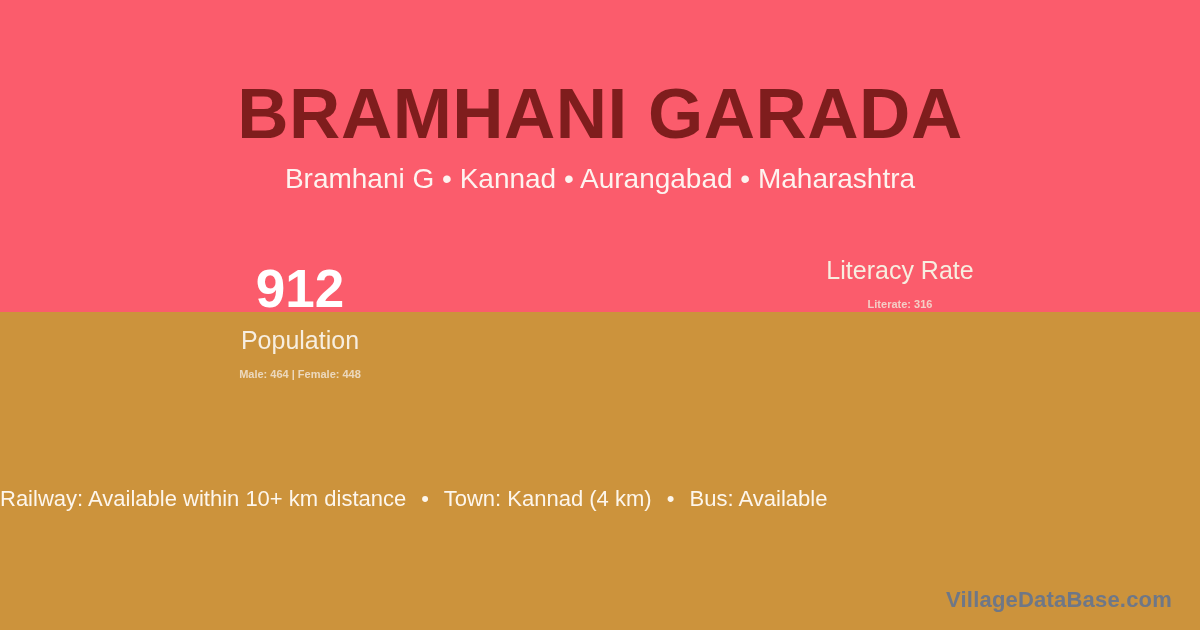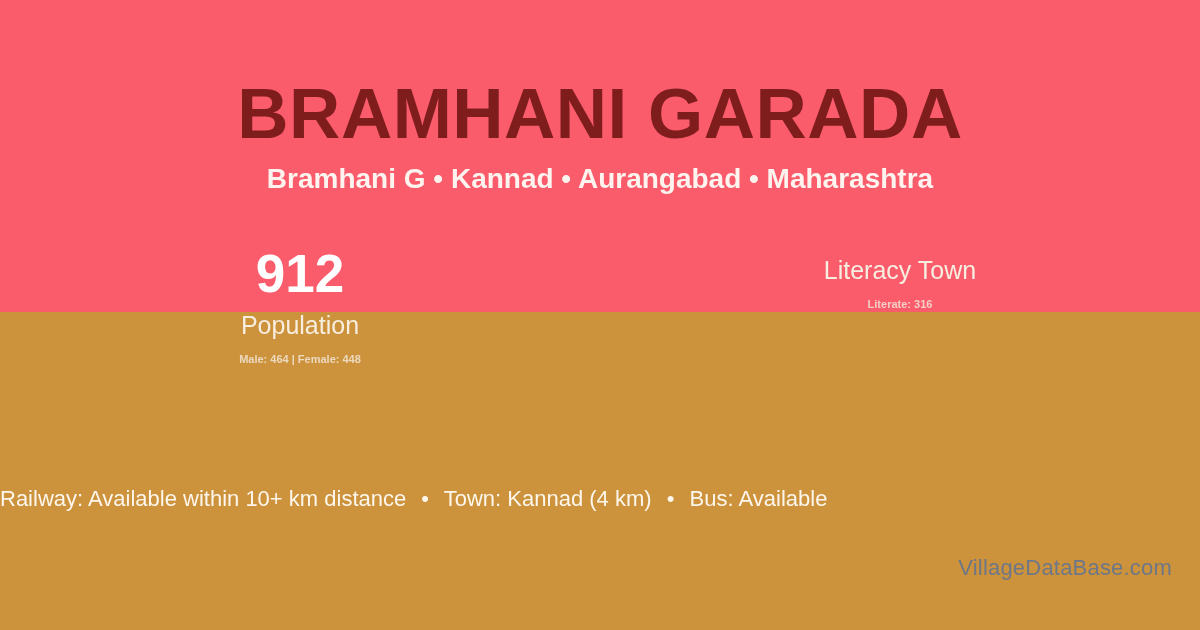--- a/index.html
+++ b/index.html
@@ -54,21 +54,21 @@
     letter-spacing: 0.5px;
     line-height: 1.02;
     color: #7f1d1d;
     margin: 0;
     padding: 0;
     white-space: nowrap;
   }
   .village-subtitle {
     margin: 14px 0 0 0;
     font-size: 28px;
-    font-weight: 700;
+    font-weight: 400;
     line-height: 1.1;
     color: #fdf3ef;
     white-space: nowrap;
   }
 
   
   .stats {
     position: absolute;
     left: 0;
     top: 246px;
@@ -80,20 +80,21 @@
   .stat {
     flex: 1 1 0;
     text-align: center;
   }
   .stat-value {
     font-size: 53px;
     font-weight: 700;
     line-height: 1.04;
     color: #ffffff;
     white-space: nowrap;
+    margin-top: 15px;
   }
   .stat-label {
     margin-top: 11px;
     font-size: 25px;
     font-weight: 300;
     line-height: 1.1;
     color: #f7eee0;
     white-space: nowrap;
   }
   .stat-sub {
@@ -123,23 +124,23 @@
   .facilities .sep {
     display: inline-block;
     padding: 0 9px;
     color: #fdf6ec;
   }
 
   
   .brand {
     position: absolute;
     right: 28px;
-    top: 556px;
+    top: 588px;
     font-size: 22px;
-    font-weight: 400;
+    font-weight: 700;
     line-height: 1.1;
     color: #6e7787;
     letter-spacing: 0.2px;
     white-space: nowrap;
     z-index: 3;
   }
 </style>
 </head>
 <body>
 
@@ -156,21 +157,21 @@
   <div class="stats">
 
     <div class="stat">
       <div class="stat-value">912</div>
       <div class="stat-label">Population</div>
       <div class="stat-sub">Male: 464 | Female: 448</div>
     </div>
 
 
     <div class="stat">
-      <div class="stat-label">Literacy Town</div>
+      <div class="stat-label">Literacy Rate</div>
       <div class="stat-sub">Literate: 316</div>
     </div>
 
   </div>
 
   <div class="facilities">
     <span>Railway: Available within 10+ km distance</span>
     <span class="sep">•</span>
     <span>Town: Kannad (4 km)</span>
     <span class="sep">•</span>

